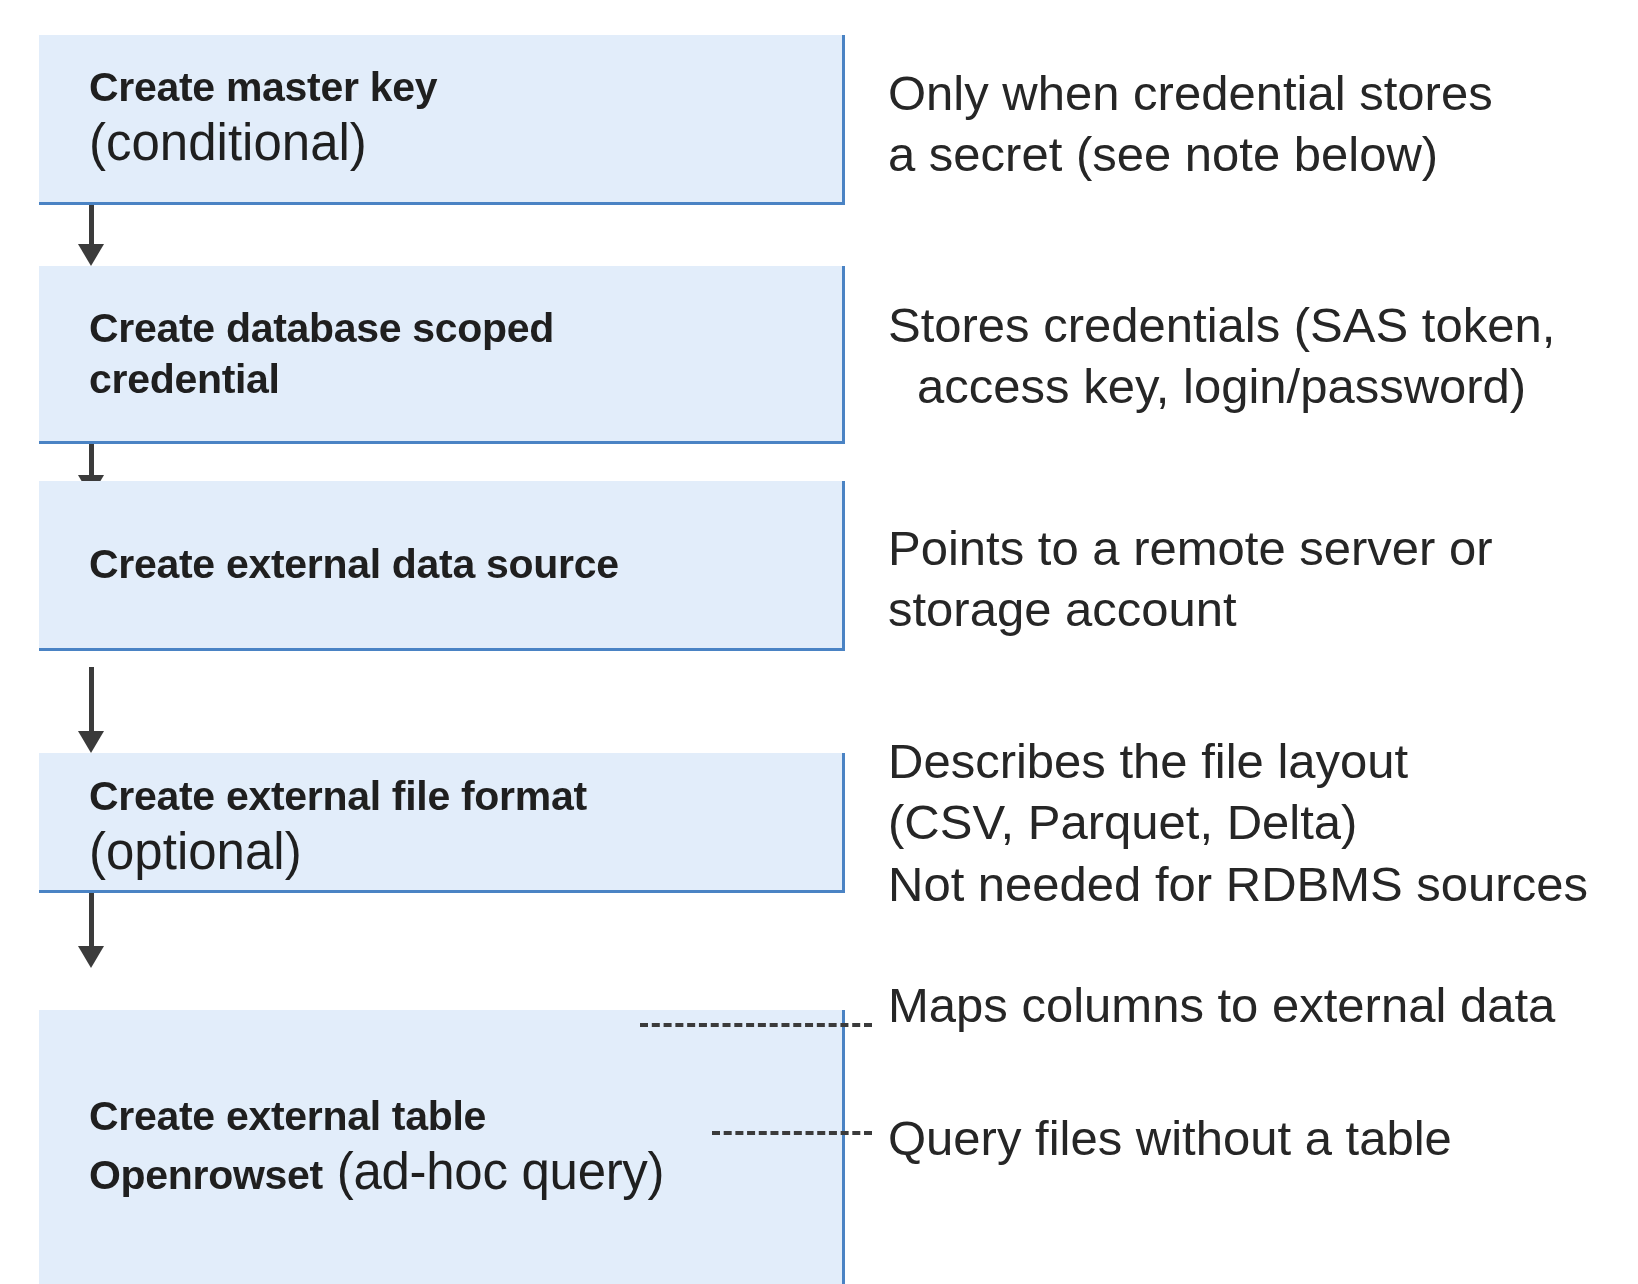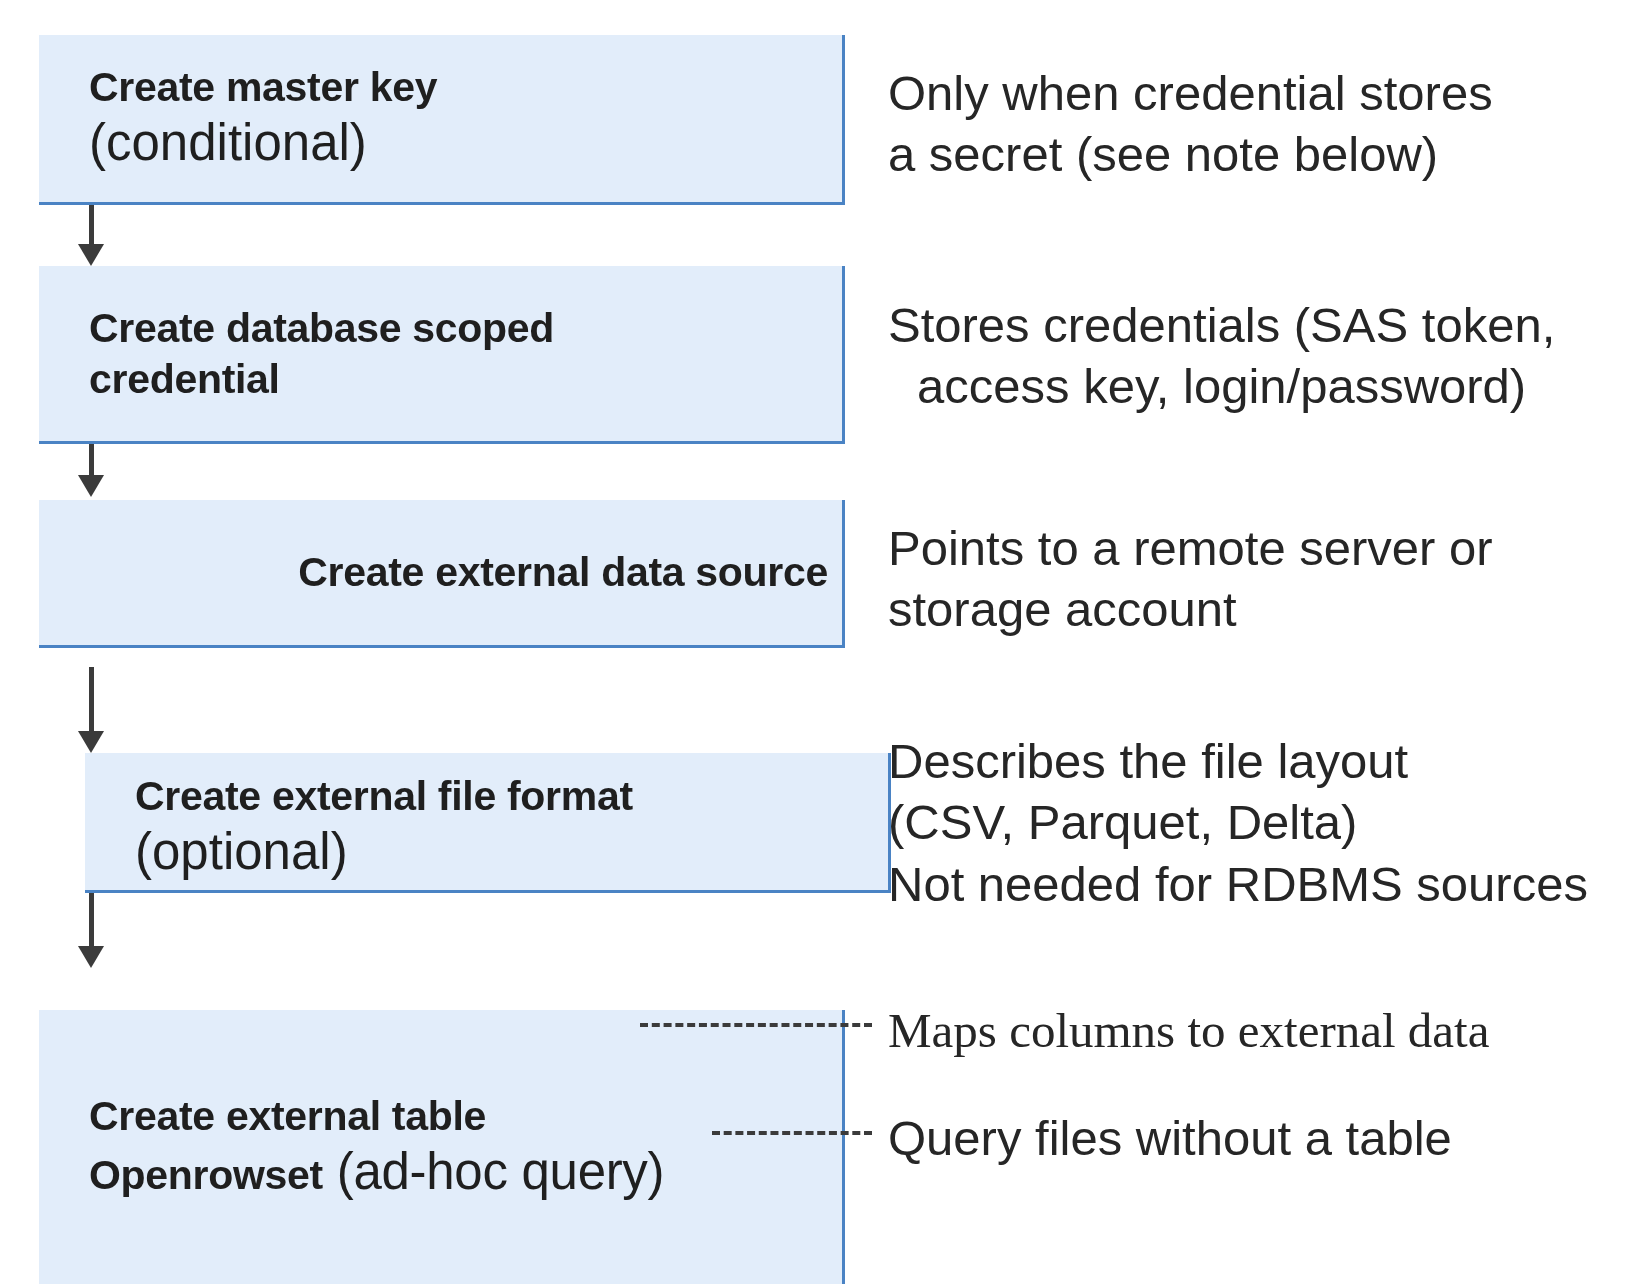--- a/index.html
+++ b/index.html
@@ -49,26 +49,26 @@
     font-weight: normal;
     font-size: 51px;
     line-height: 1.22;
     color: #1f1f1f;
     white-space: nowrap;
   }
 
   
   #box-1 { top: 35px;   height: 170px; }
   #box-2 { top: 266px;  height: 178px; }
-  #box-3 { top: 500px;  height: 148px; align-items: flex-end; }
+  #box-3 { top: 481px;  height: 170px; }
   #box-4 { top: 753px;  height: 140px; }
   #box-5 { top: 1010px;  height: 278px; }
 
   
-  #box-4 { padding-top: 18px; padding-bottom: 6px; margin-left: 46px; }
+  #box-4 { padding-top: 18px; padding-bottom: 6px; }
 
   
   .arrow {
     position: absolute;
     left: 78px;
     width: 26px;
   }
   .arrow .shaft {
     position: absolute;
     left: 11px;
@@ -108,21 +108,21 @@
     left: 888px;
     font-size: 49px;
     line-height: 1.25;
     color: #262626;
     white-space: pre-line;
   }
   #note-1 { top: 63px; }
   #note-2 { top: 295px; text-align: center; }
   #note-3 { top: 518px; }
   #note-4 { top: 731px; }
-  #note-5 { top: 1000px; font-family: Liberation Serif, serif; }
+  #note-5 { top: 975px; }
   #note-6 { top: 1108px; }
 
   
   .dash-line {
     position: absolute;
     height: 0;
     border-top: 4px dashed #3b3b3b;
   }
   #dash-1 { left: 640px; top: 1023px; width: 232px; }
   #dash-2 { left: 712px; top: 1131px; width: 160px; }

